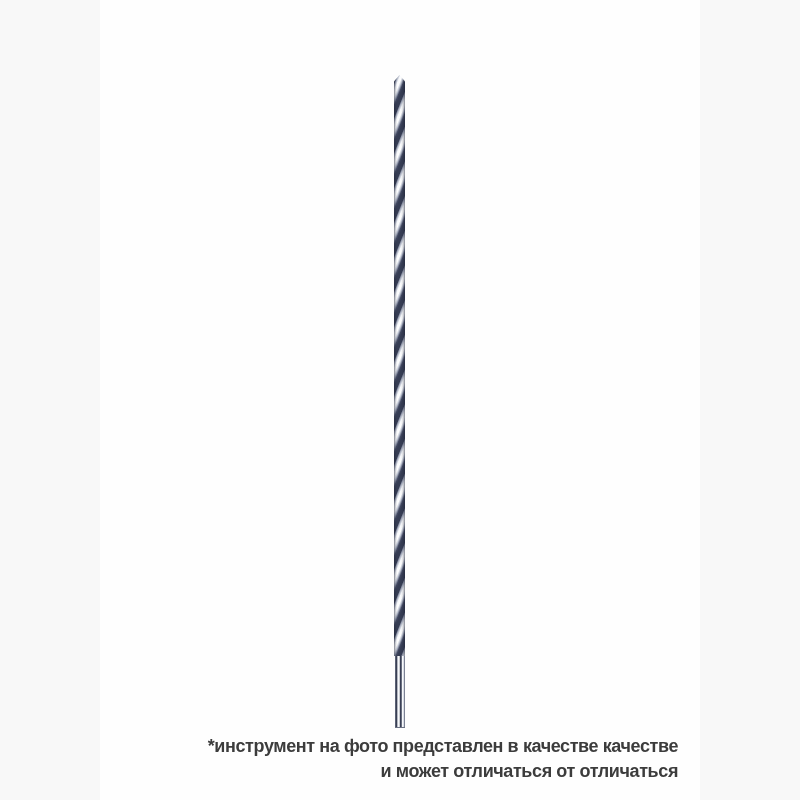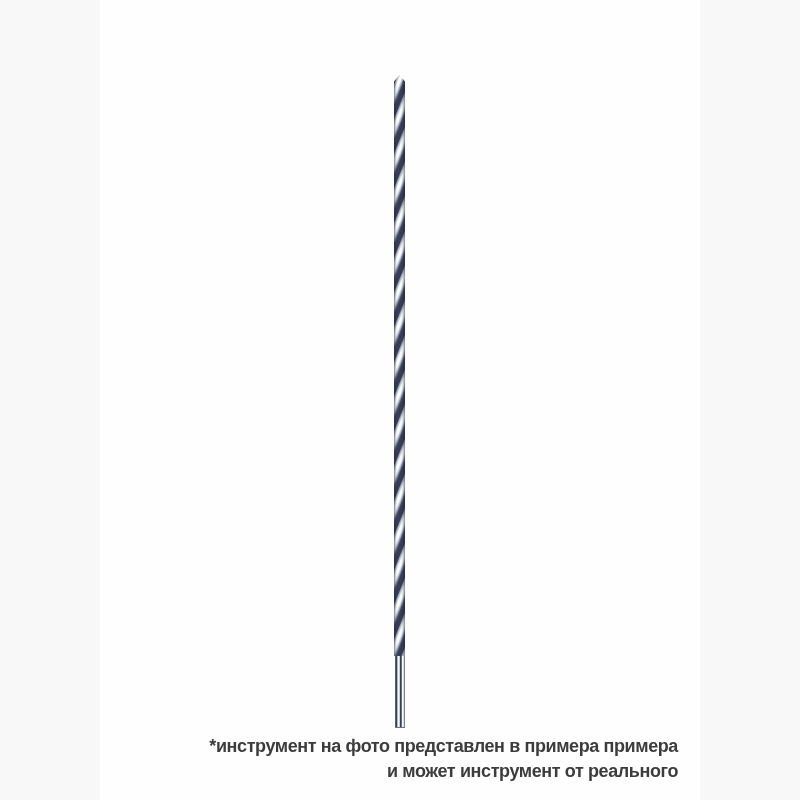--- a/index.html
+++ b/index.html
@@ -82,17 +82,17 @@
 
   <div class="side-band left"></div>
   <div class="side-band right"></div>
 
   <div class="drill">
     <div class="flutes"></div>
     <div class="shank"></div>
   </div>
 
   <div class="disclaimer">
-    <div>*инструмент на фото представлен в примера примера</div>
-    <div>и может инструмент от реального</div>
+    <div>*инструмент на фото представлен в качестве качестве</div>
+    <div>и может отличаться от отличаться</div>
   </div>
 
 </div>
 
 </body></html>

